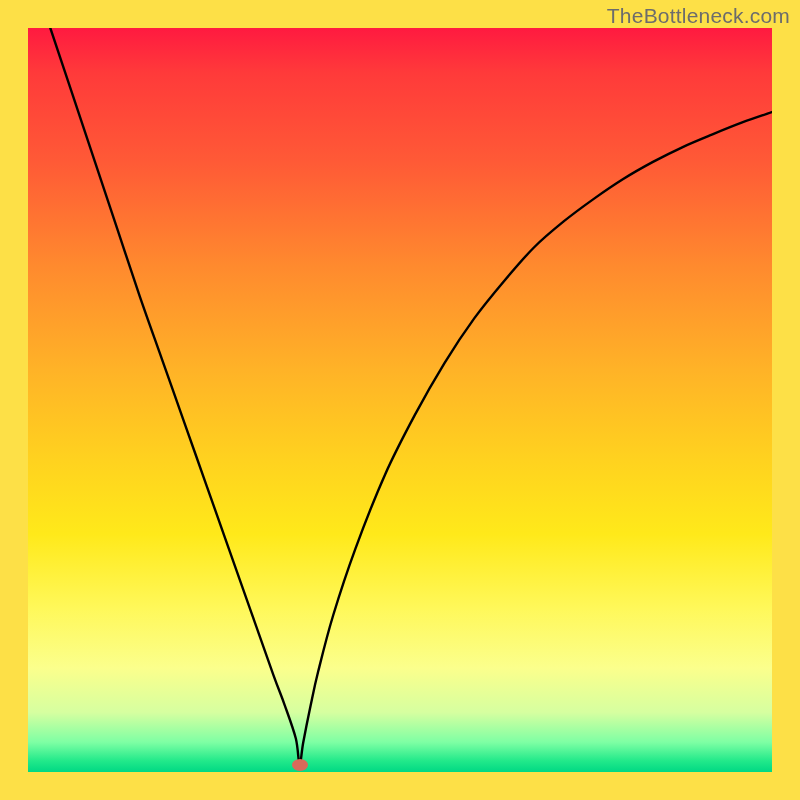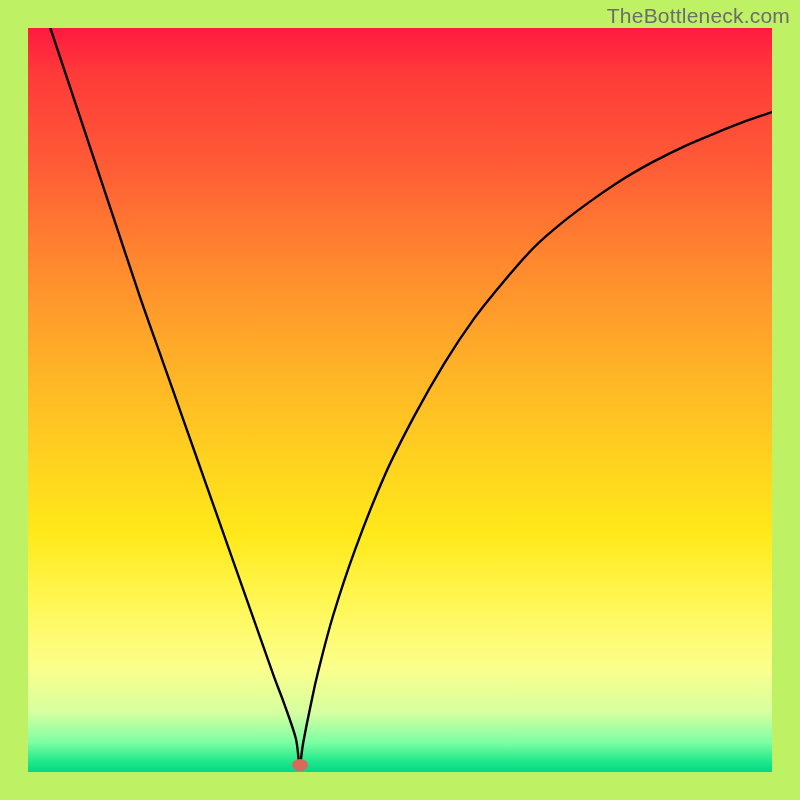--- a/index.html
+++ b/index.html
@@ -10,21 +10,21 @@
     background: #000;
     overflow: hidden;
     font-family: Arial, Helvetica, sans-serif;
   }
   .frame {
     position: absolute;
     top: 0;
     left: 0;
     width: 800px;
     height: 800px;
-    background: #bef264;
+    background: #fde047;
   }
   .plot-area {
     position: absolute;
     top: 28px;
     left: 28px;
     width: 744px;
     height: 744px;
     overflow: hidden;
   }
   .gradient {

